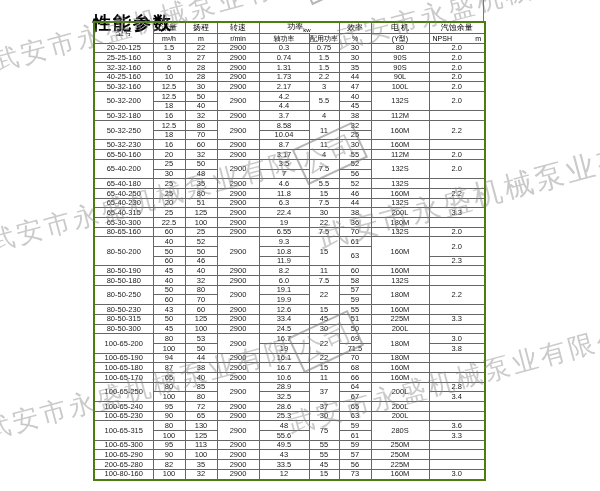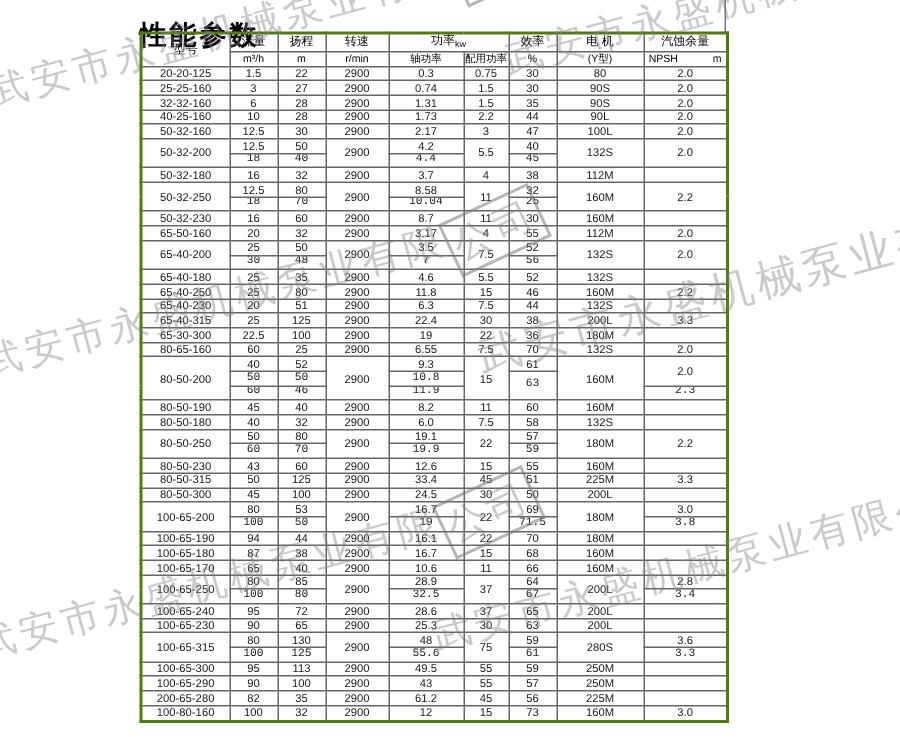--- a/index.html
+++ b/index.html
@@ -22,21 +22,21 @@
   table.perf th, table.perf td{
     border:1px solid #666;padding:0;margin:0;
     text-align:center;vertical-align:middle;
     font-size:7.5px;line-height:1;font-weight:normal;color:#1a1a1a;
     overflow:hidden;white-space:nowrap;
   }
   table.perf thead th{height:9px;font-size:8px;color:#000;}
   table.perf thead .unit{font-size:7px;}
   table.perf tbody td{height:8.7px;}
   table.perf tbody tr.group-start td{border-top:1px solid #333;}
-  table.perf tbody tr.sub-row td{border-top:1px solid #999;font-family:Liberation Mono, monospace;}
+  table.perf tbody tr.sub-row td{border-top:1px solid #999;}
   .npsh-row2{display:flex;justify-content:space-between;padding:0 3px;font-size:7px;}
   .pw-unit{font-size:6px;vertical-align:sub;}
   
   .wm{
     position:absolute;transform:rotate(-15deg);transform-origin:left top;
     font-size:26px;letter-spacing:3px;white-space:nowrap;
     color:rgba(128,128,128,0.42);z-index:6;pointer-events:none;
   }
   .wm .wm-box{
     display:inline-block;border:2px solid rgba(120,120,120,0.55);
@@ -524,21 +524,21 @@
         <td>55</td>
         <td>57</td>
         <td>250M</td>
         <td></td>
       </tr>
       <tr class="group-start">
         <td>200-65-280</td>
         <td>82</td>
         <td>35</td>
         <td>2900</td>
-        <td>61.2</td>
+        <td>33.5</td>
         <td>45</td>
         <td>56</td>
         <td>225M</td>
         <td></td>
       </tr>
       <tr class="group-start">
         <td>100-80-160</td>
         <td>100</td>
         <td>32</td>
         <td>2900</td>

